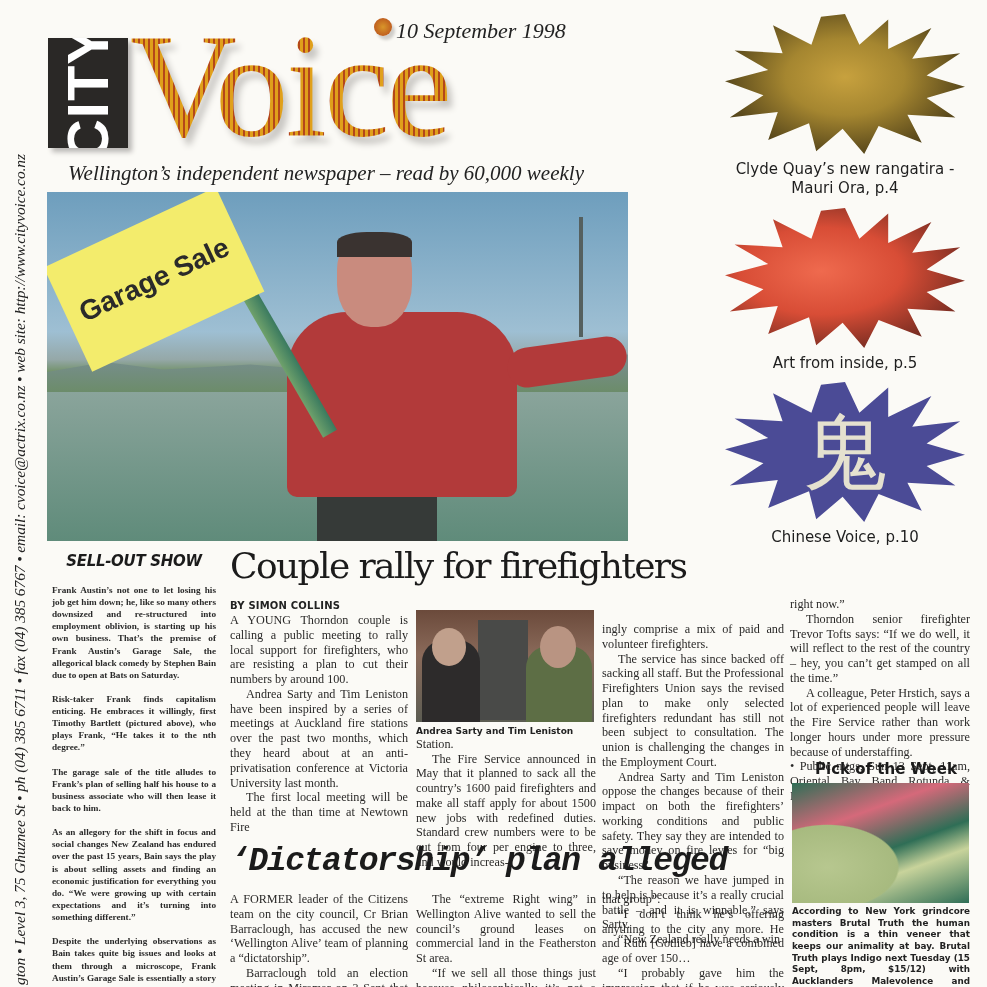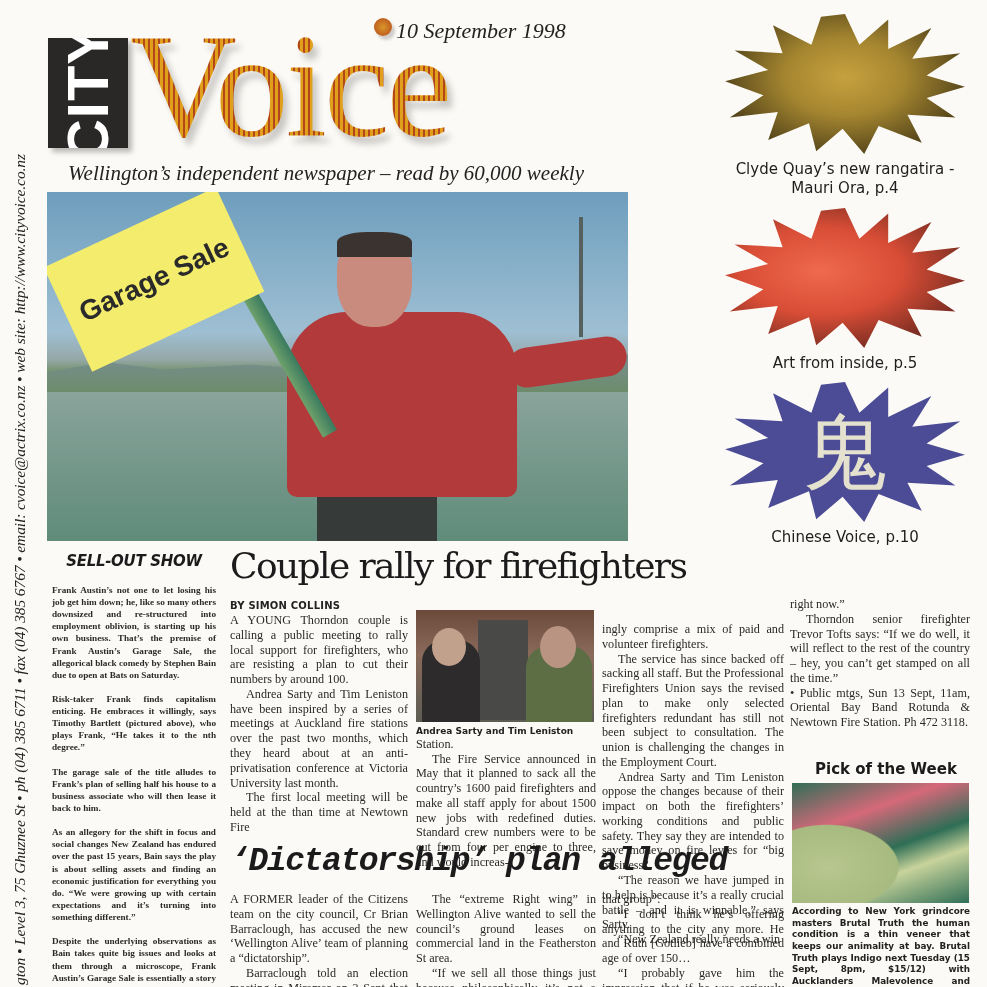--- a/index.html
+++ b/index.html
@@ -207,21 +207,21 @@
 <div class="teaser" style="top:382px;">
   <div class="burst burst-3">
     <span class="glyph">鬼</span>
   </div>
   <div class="teaser-caption">Chinese Voice, p.10</div>
 </div>
 
 <div class="sidebar">
   <h3>SELL-OUT SHOW</h3>
   <p>Frank Austin’s not one to let losing his job get him down; he, like so many others downsized and re-structured into employment oblivion, is starting up his own business. That’s the premise of Frank Austin’s Garage Sale, the allegorical black comedy by Stephen Bain due to open at Bats on Saturday.</p>
-  <p>Risk-taker Frank finds capitalism enticing. He embraces it willingly, says Timothy Bartlett (pictured above), who plays Frank, “He takes it to the nth degree.”</p>
+  <p>Risk-taker Frank finds capitalism enticing. He embraces it willingly, first Timothy Bartlett (pictured above), who plays Frank, “He takes it to the nth degree.”</p>
   <p>The garage sale of the title alludes to Frank’s plan of selling half his house to a business associate who will then lease it back to him.</p>
   <p>As an allegory for the shift in focus and social changes New Zealand has endured over the past 15 years, Bain says the play is about selling assets and finding an economic justification for everything you do. “We were growing up with certain expectations and it’s turning into something different.”</p>
   <p>Despite the underlying observations as Bain takes quite big issues and looks at them through a microscope, Frank Austin’s Garage Sale is essentially a story about relationships. As Frank’s business takes off there is a shift in his interpersonal relationships. His wife, who supports him while he establishes the business, finds herself left in the cold.</p>
 
 </div>
 
 <div class="headline-1">Couple rally for firefighters</div>
 
 <div class="col" style="left:230px; top:600px; width:178px;">
   <div class="byline">BY SIMON COLLINS</div>
@@ -247,20 +247,21 @@
   <p>ingly comprise a mix of paid and volunteer firefighters.</p>
   <p class="ind">The service has since backed off sacking all staff. But the Professional Firefighters Union says the revised plan to make only selected firefighters redundant has still not been subject to consultation. The union is challenging the changes in the Employment Court.</p>
   <p class="ind">Andrea Sarty and Tim Leniston oppose the changes because of their impact on both the firefighters’ working conditions and public safety. They say they are intended to save money on fire levies for “big business”.</p>
   <p class="ind">“The reason we have jumped in to help is because it’s a really crucial battle – and it is winnable,” says Sarty.</p>
   <p class="ind">“New Zealand really needs a win</p>
 </div>
 
 <div class="col" style="left:790px; top:597px; width:180px;">
   <p>right now.”</p>
   <p class="ind">Thorndon senior firefighter Trevor Tofts says: “If we do well, it will reflect to the rest of the country – hey, you can’t get stamped on all the time.”</p>
+  <p class="ind">A colleague, Peter Hrstich, says a lot of experienced people will leave the Fire Service rather than work longer hours under more pressure because of understaffing.</p>
   <p>• Public mtgs, Sun 13 Sept, 11am, Oriental Bay Band Rotunda &amp; Newtown Fire Station. Ph 472 3118.</p>
 </div>
 
 <div class="pick-title">Pick of the Week</div>
 <div class="pick-photo"></div>
 <div class="pick-caption">According to New York grindcore masters Brutal Truth the human condition is a thin veneer that keeps our animality at bay. Brutal Truth plays Indigo next Tuesday (15 Sept, 8pm, $15/12) with Aucklanders Malevolence and locals Denial and Fatal Error. Brutal Truth’s latest album, Sounds of the Animal Kingdom</div>
 
 <div class="headline-2">‘Dictatorship’ plan alleged</div>
 
 <div class="col" style="left:230px; top:892px; width:178px;">

